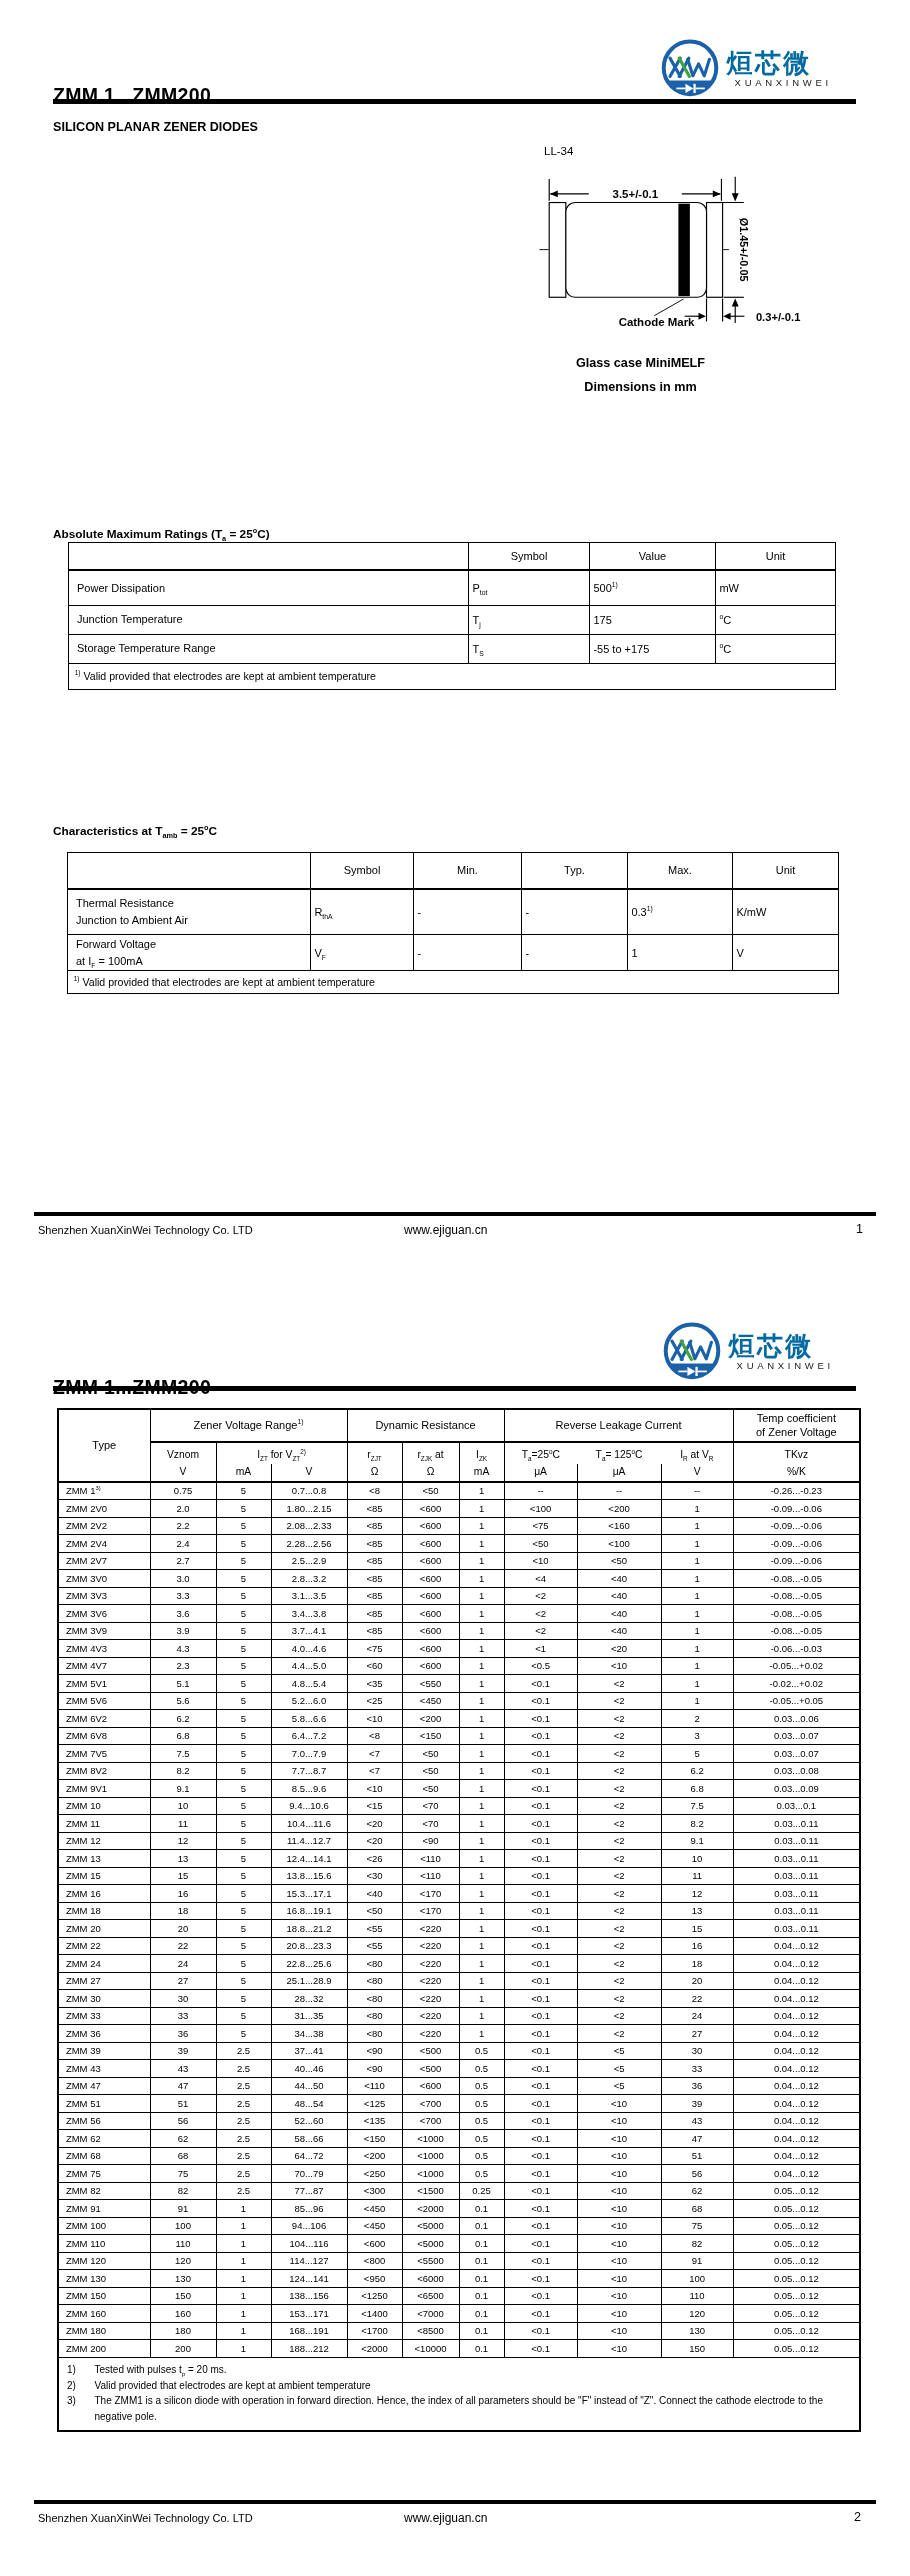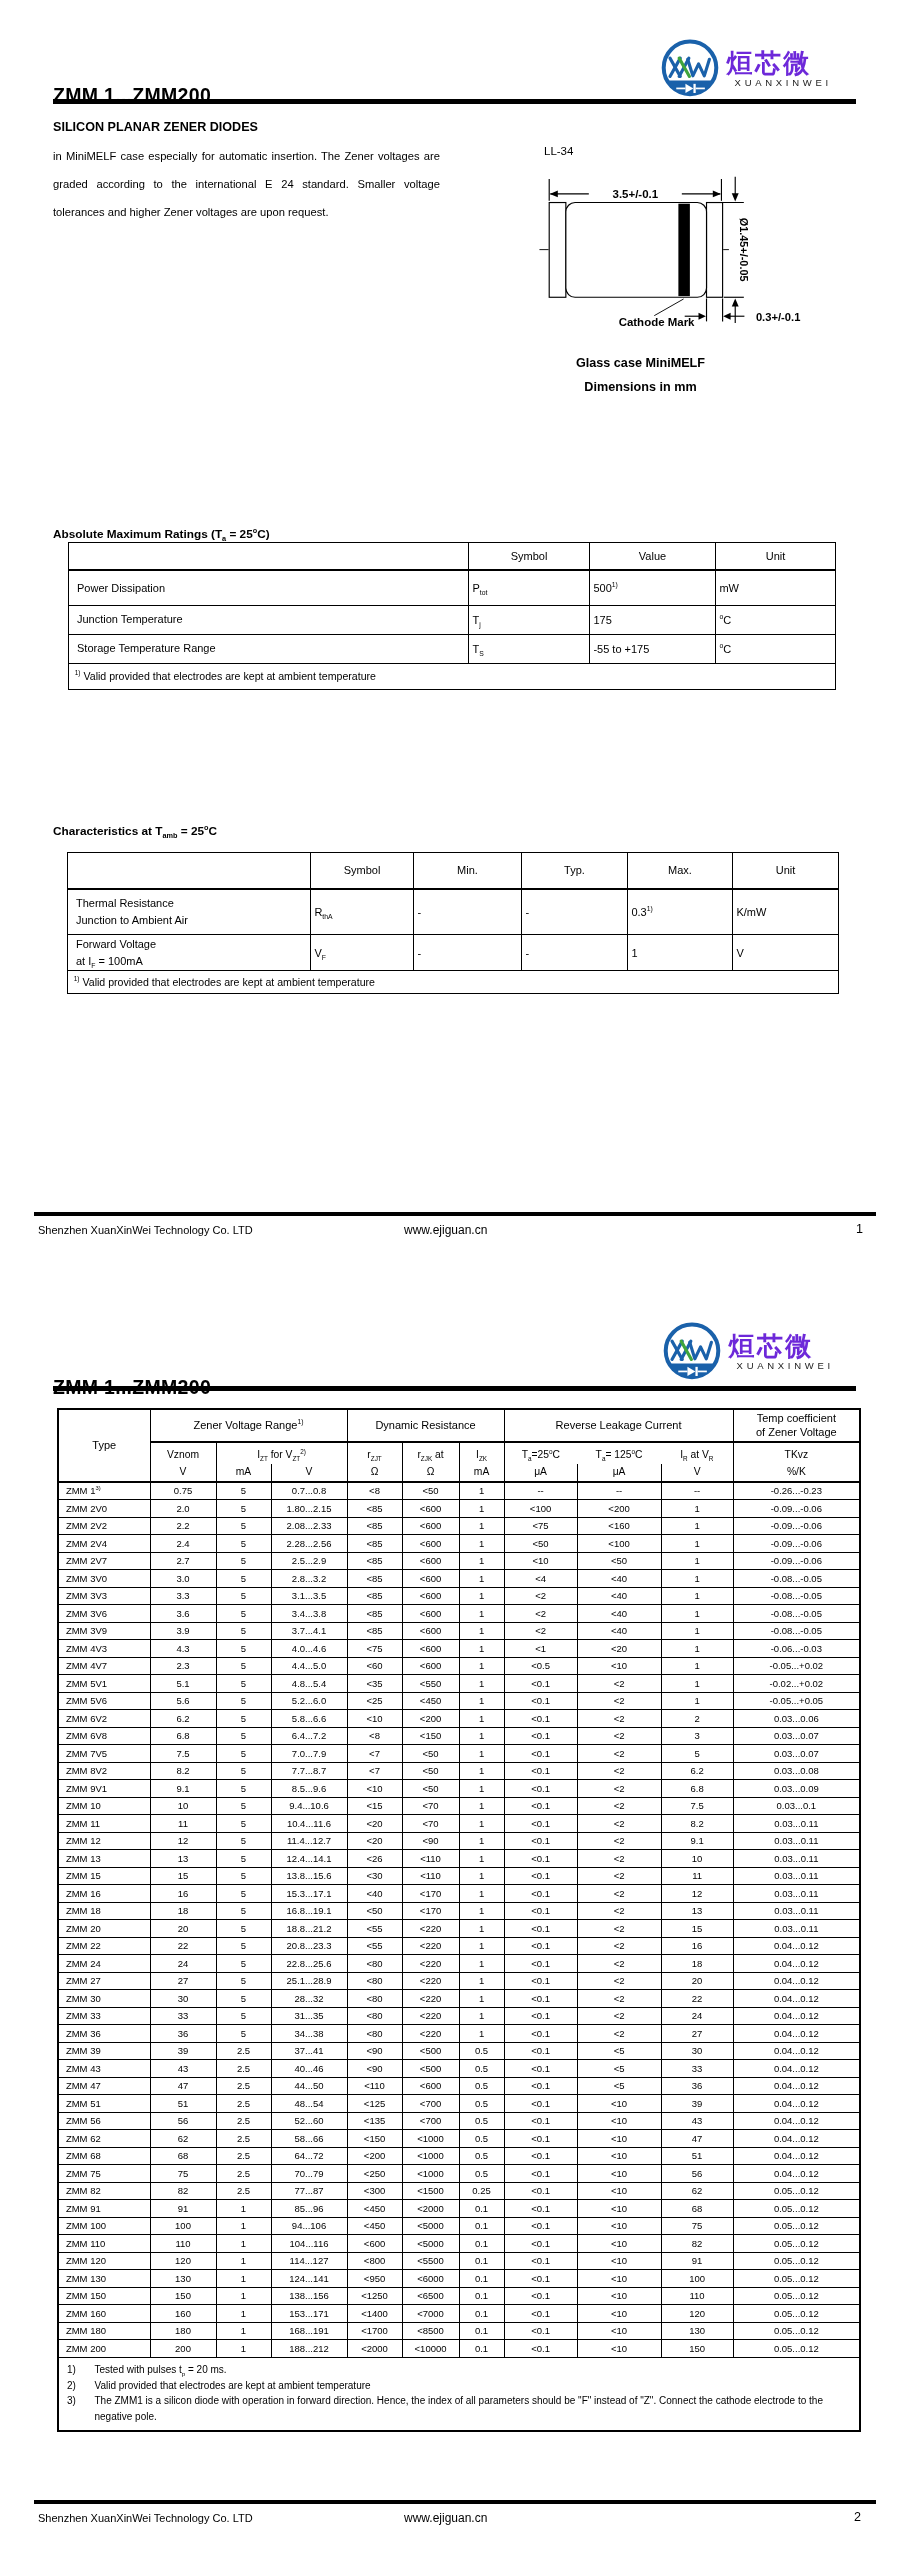--- a/index.html
+++ b/index.html
@@ -11,21 +11,21 @@
   #page2 { top:1288px; height:1288px; }
   .abs { position:absolute; }
   .page-title { font-size:19.5px; font-weight:bold; letter-spacing:0.3px; white-space:nowrap;margin-top:20px; }
   .rule { background:#000; }
   .section-title { font-size:12.6px; font-weight:bold; }
   .para { font-size:11.2px; line-height:28px; text-align:justify; }
   .ll34 { font-size:11.5px; }
 
   
   .logo { display:flex; align-items:center; gap:4.6px; }
-  .logo-cn { font-size:26px; font-weight:bold; line-height:1.05; letter-spacing:2.3px; color:#6d28d9; }
+  .logo-cn { font-size:26px; font-weight:bold; line-height:1.05; letter-spacing:2.3px; color:#0369a1; }
   .logo-latin { font-size:9.5px; letter-spacing:3.7px; color:#222; margin-top:0.6px; font-weight:500;margin-left:8px; }
 
   
   table { border-collapse:collapse; table-layout:fixed; background:#fff; }
   .dtable { border:1.7px solid #000; }
   .dtable th, .dtable td { border:1.1px solid #000; font-weight:normal; font-size:11px; vertical-align:middle; padding:1.1px 3.4px; }
   .dtable thead th { border-bottom:2.3px solid #000; }
   .dtable td.lbl { text-align:left; padding-left:8px; line-height:1.5; }
   .dtable tr.fnrow td { text-align:left; padding-left:5.7px; font-size:10.6px; border-top:1.7px solid #000; }
 
@@ -83,21 +83,20 @@
       <div>
         <div class="logo-cn">烜芯微</div>
         <div class="logo-latin">XUANXINWEI</div>
       </div>
     </div>
 
     <div class="abs rule" style="left:53px; top:99px; width:803px; height:4.6px;"></div>
 
     <div class="abs section-title" style="left:53px; top:120px;">SILICON PLANAR ZENER DIODES</div>
 
-    <div class="abs para" style="left:53px; top:142px; width:387px;">in MiniMELF case especially for automatic insertion. The Zener voltages are graded according to the international E 24 standard. Smaller voltage tolerances and higher Zener voltages are upon request.</div>
 
     <div class="abs ll34" style="left:544px; top:145px;">LL-34</div>
 
     <svg class="abs" style="left:536px; top:172px;" width="333" height="227" viewBox="0 0 580 395">
       <g stroke="#000" stroke-width="2" fill="none">
         <line x1="6" y1="135" x2="336" y2="135" stroke-dasharray="16 6 4 6" stroke-width="1.6"></line>
         <rect x="23" y="53" width="29" height="165" fill="#fff"></rect>
         <rect x="297" y="53" width="28" height="165" fill="#fff"></rect>
         <rect x="52" y="53" width="245" height="165" rx="16" fill="#fff"></rect>
         <rect x="248" y="55" width="20" height="161" fill="#000" stroke="none"></rect>

